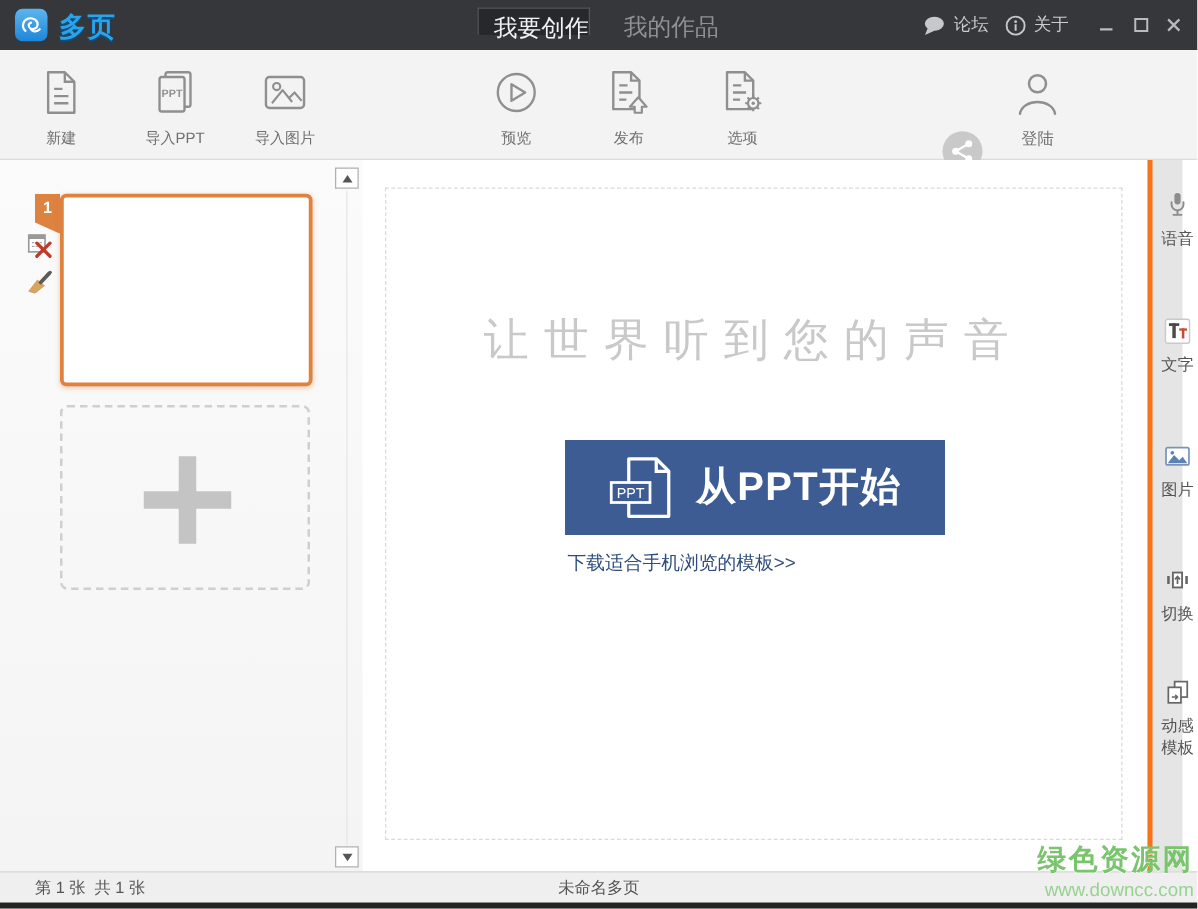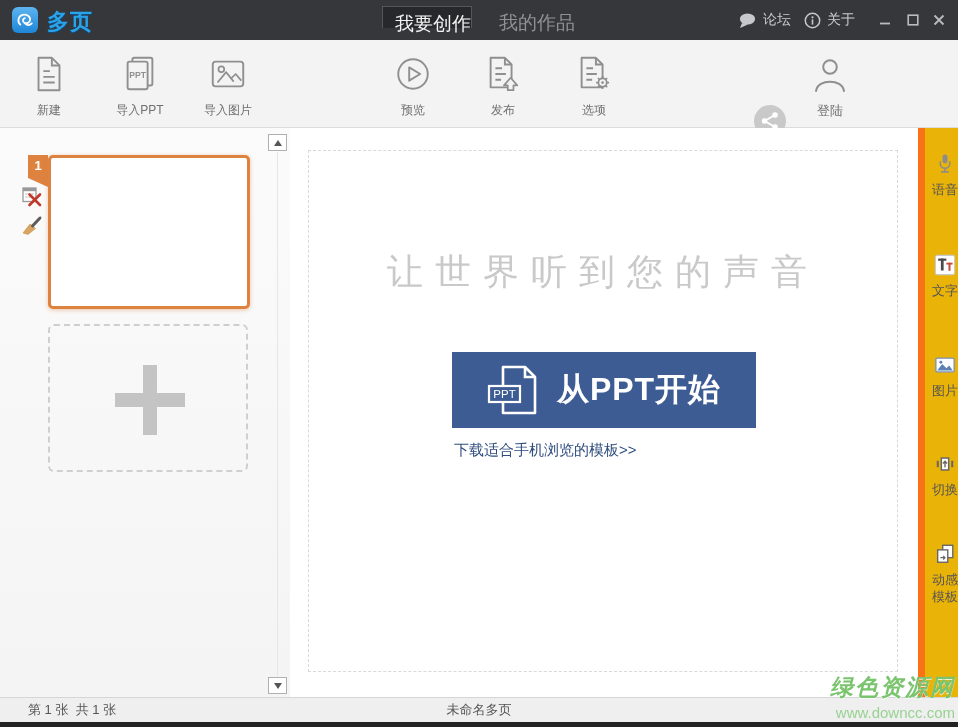--- a/index.html
+++ b/index.html
@@ -60,39 +60,39 @@
   
   .canvas { position:absolute; left:308px; top:22px; width:590px; height:522px; border:1px dashed #d9d9d9; background:#fff; }
   .slogan { position:absolute; left:0; top:53px; width:100%; text-align:center; font-size:36px; color:#c9c9c9;
             letter-spacing:12px; white-space:nowrap;margin-top:44px; }
   .start-btn { position:absolute; left:143px; top:201px; width:304px; height:76px; background:#3e5c94; border:none;
                display:flex; align-items:center; justify-content:center; gap:14px; cursor:pointer; }
   .start-btn .btn-label { color:#fff; font-size:32px; font-weight:bold; letter-spacing:1px; }
   .tpl-link { position:absolute; left:145px; top:290px; font-size:15px; color:#2e4d7e; text-decoration:none; cursor:pointer; }
 
   
-  .right-sidebar { position:absolute; left:918px; top:0; width:40px; height:569px; background:#eab308; border-left:7px solid #f97316; }
+  .right-sidebar { position:absolute; left:918px; top:0; width:28px; height:569px; background:#e5e5e5; border-left:4px solid #f97316; }
   .side-tool { position:absolute; left:0; width:40px; text-align:center; cursor:pointer; }
   .side-tool .s-icon { display:inline-block; width:22px; height:22px; }
   .side-tool .s-label { margin:2px auto 0; width:30px; font-size:13px; color:#555; line-height:17px; }
   .side-tool.voice { top:25px; }
   .side-tool.text { top:126px; }
   .side-tool.image { top:226px; }
   .side-tool.transition { top:325px; }
   .side-tool.template { top:415px; }
 
   
   .statusbar { position:absolute; left:0; top:697px; width:958px; height:25px; background:#efeff0; border-top:1px solid #d6d6d6; }
   .status-left { position:absolute; left:28px; top:0; line-height:24px; font-size:13px; color:#555; white-space:pre; }
   .status-center { position:absolute; left:0; top:0; width:100%; text-align:center; line-height:24px; font-size:13px; color:#555; }
   .bottom-strip { position:absolute; left:0; top:722px; width:958px; height:5px; background:#232323; }
 
   
   .watermark { position:absolute; right:3px; top:672px; text-align:right; z-index:50; pointer-events:none; }
-  .wm-name { font-size:23px; font-weight:bold; color:#79c46d; letter-spacing:2px; text-shadow:0 1px 0 rgba(255,255,255,.8);font-style:italic; }
+  .wm-name { font-size:23px; font-weight:bold; color:#79c46d; letter-spacing:2px; text-shadow:0 1px 0 rgba(255,255,255,.8); }
   .wm-url { font-size:15px; color:#98d291; margin-top:1px; }
 
   svg { display:block; }
 </style>
 </head>
 <body>
 
 <div class="window">
 
   <div class="titlebar">

